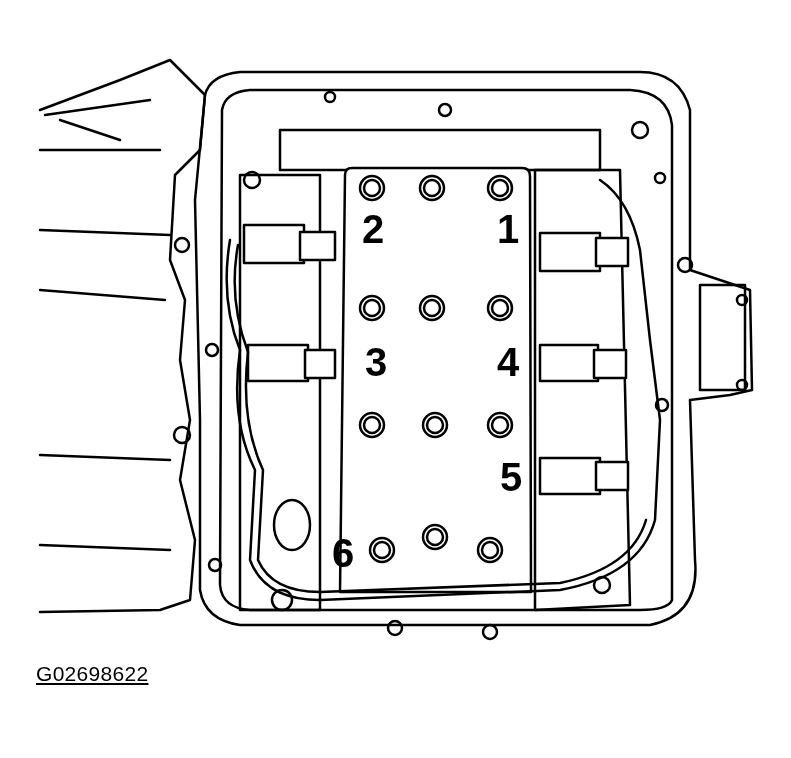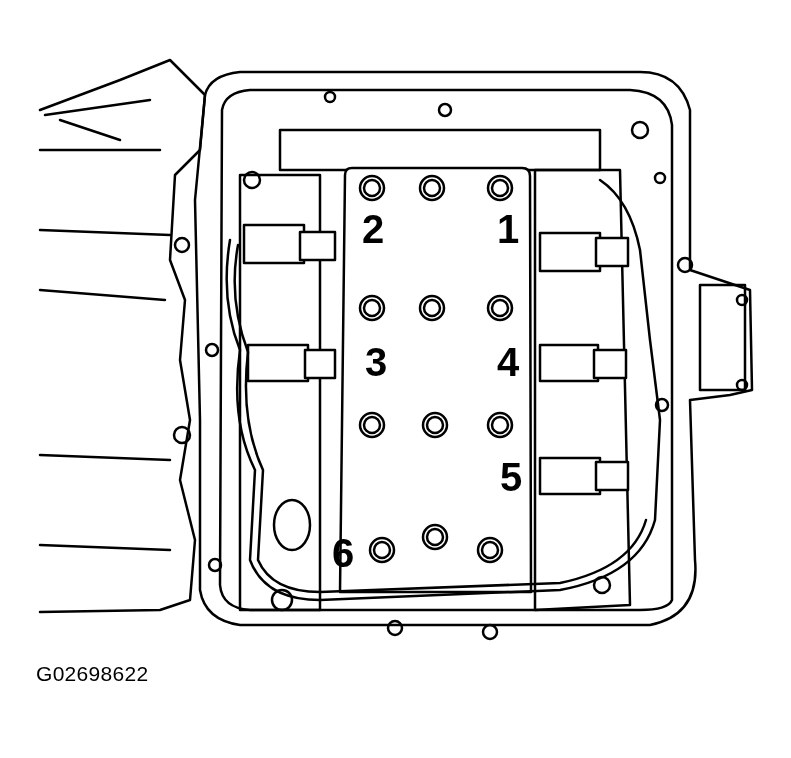--- a/index.html
+++ b/index.html
@@ -1,19 +1,19 @@
 <!DOCTYPE html>
 <html><head>
 <meta charset="utf-8">
 <style>
   html, body { margin:0; padding:0; background:#ffffff; }
   body { width:791px; height:758px; position:relative; overflow:hidden; font-family:"Liberation Sans", sans-serif; }
   #diagram { position:absolute; left:0; top:0; width:791px; height:758px; }
   .lbl { font-family:"Liberation Sans", sans-serif; font-weight:bold; font-size:40px; fill:#000; }
-  .cap { position:absolute; left:36px; top:662px; font-size:21px; color:#000; letter-spacing:0.3px; }
+  .cap { position:absolute; left:36px; top:662px; font-size:21px; color:#000; letter-spacing:0.3px;text-decoration:underline; }
 </style>
 </head>
 <body>
 
 <svg id="diagram" viewBox="0 0 791 758" xmlns="http://www.w3.org/2000/svg">
   <g fill="none" stroke="#000" stroke-width="2.5" stroke-linejoin="round" stroke-linecap="round">
 
     <g>
       <path d="M40 110 L120 80 L170 60 L205 95 L200 150 L175 175 L170 260 L185 300 L180 360 L190 420 L180 480 L195 540 L190 600 L160 610 L40 612"></path>
       <path d="M40 150 L160 150 M40 230 L170 235 M40 290 L165 300 M40 455 L170 460 M40 545 L170 550"></path>

